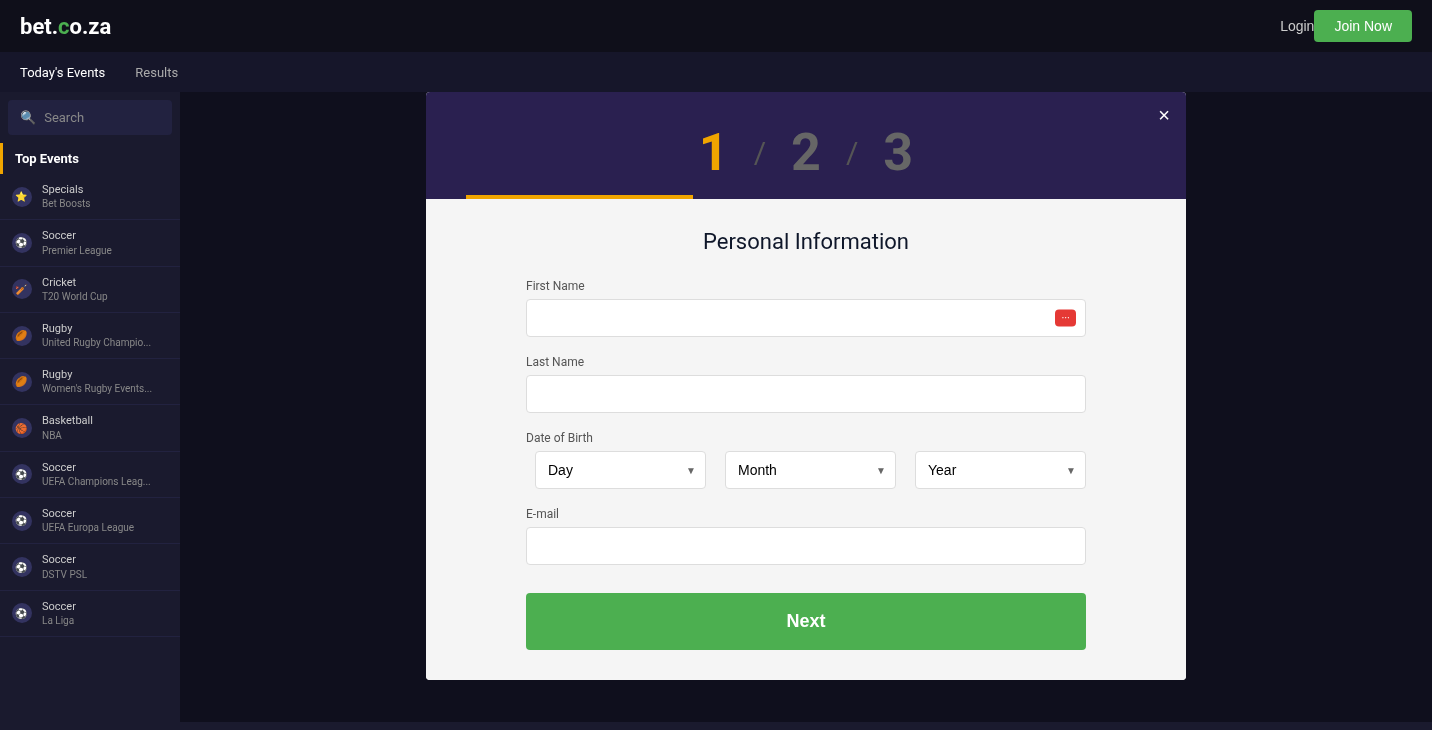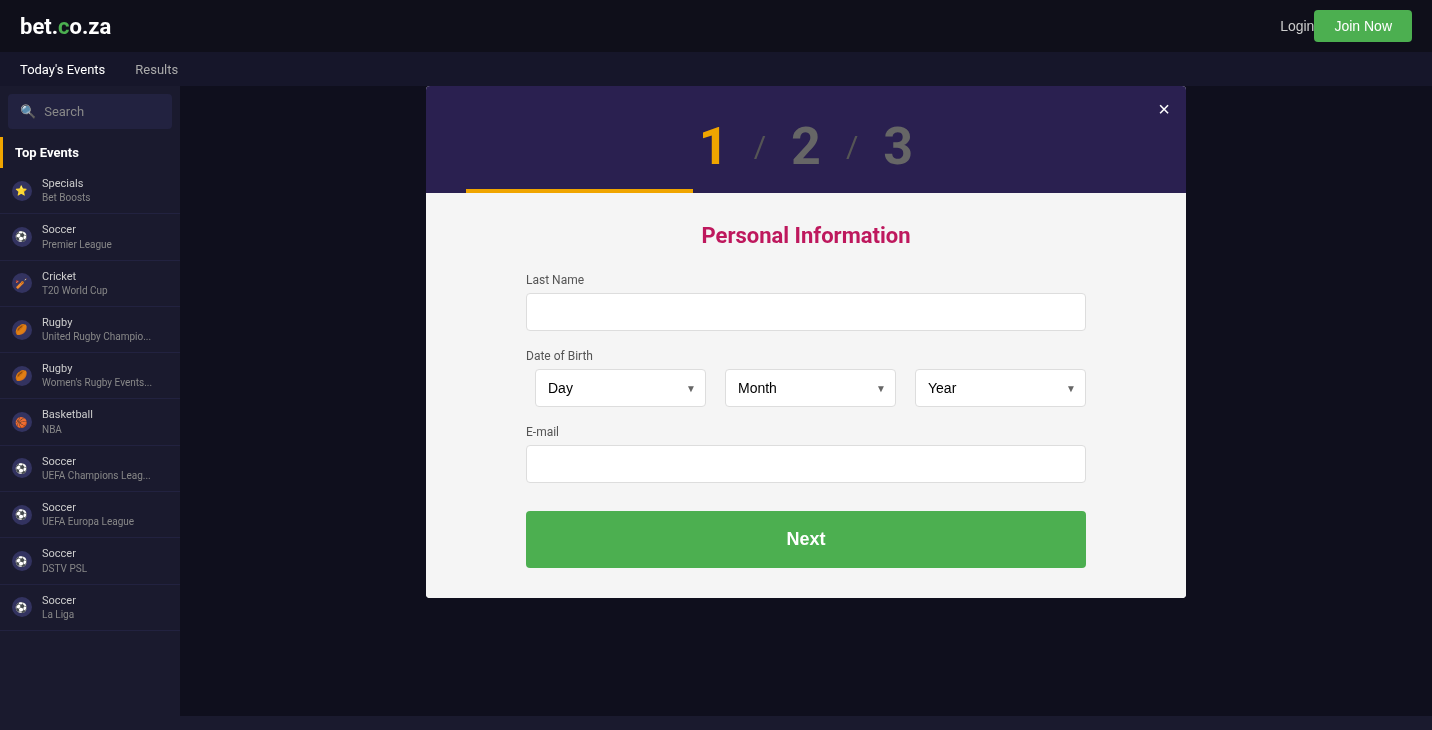--- a/index.html
+++ b/index.html
@@ -45,21 +45,21 @@
       color: white;
       font-size: 14px;
       padding: 8px 20px;
       border-radius: 4px;
       cursor: pointer;
     }
 
     
     .nav-bar {
       background: #16162a;
-      height: 34px;
+      height: 40px;
       display: flex;
       align-items: center;
       padding: 0 20px;
       gap: 30px;
       position: relative;
       z-index: 1;
     }
     .nav-item {
       color: #aaa;
       font-size: 13px;
@@ -192,23 +192,23 @@
 
     
     .modal-body {
       background: #f5f5f5;
       padding: 30px 100px 30px 100px;
     }
 
     .modal-title {
       text-align: center;
       font-size: 22px;
-      color: #be185d;
+      color: #0f172a;
       margin-bottom: 25px;
-      font-weight: 700;
+      font-weight: 400;
     }
 
     .form-group {
       margin-bottom: 18px;
     }
     .form-label {
       font-size: 12px;
       color: #555;
       margin-bottom: 6px;
       display: block;
@@ -431,20 +431,27 @@
         </div>
 
         <div class="modal-body">
           <div class="modal-title">Personal Information</div>
 
           
           <div class="form-group">
           </div>
 
           
+          <div class="form-group">
+            <label class="form-label">First Name</label>
+            <div class="input-wrapper">
+              <input type="text" class="form-input" style="">
+              <span class="input-error-icon">···</span>
+            </div>
+          </div>
 
           
           <div class="form-group">
             <label class="form-label">Last Name</label>
             <div class="input-wrapper">
               <input type="text" class="form-input" style="">
             </div>
           </div>
 
           

